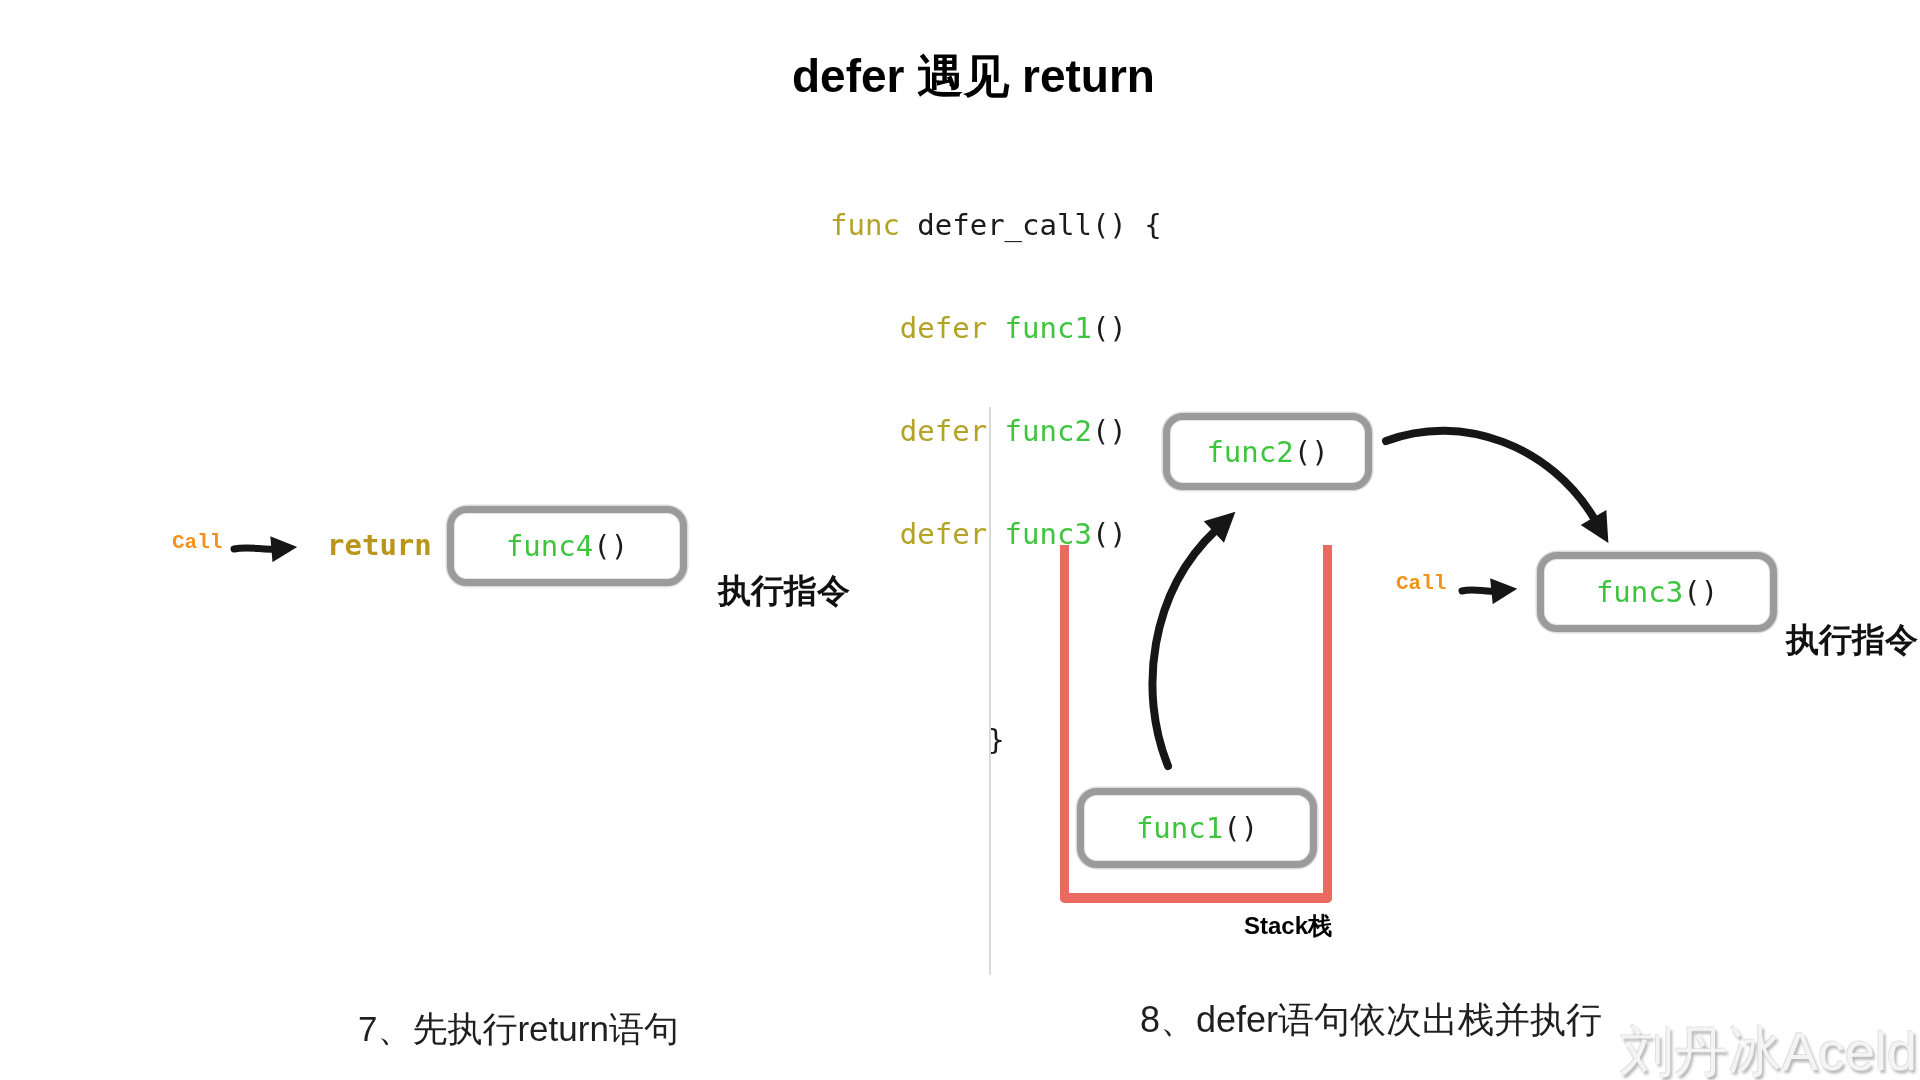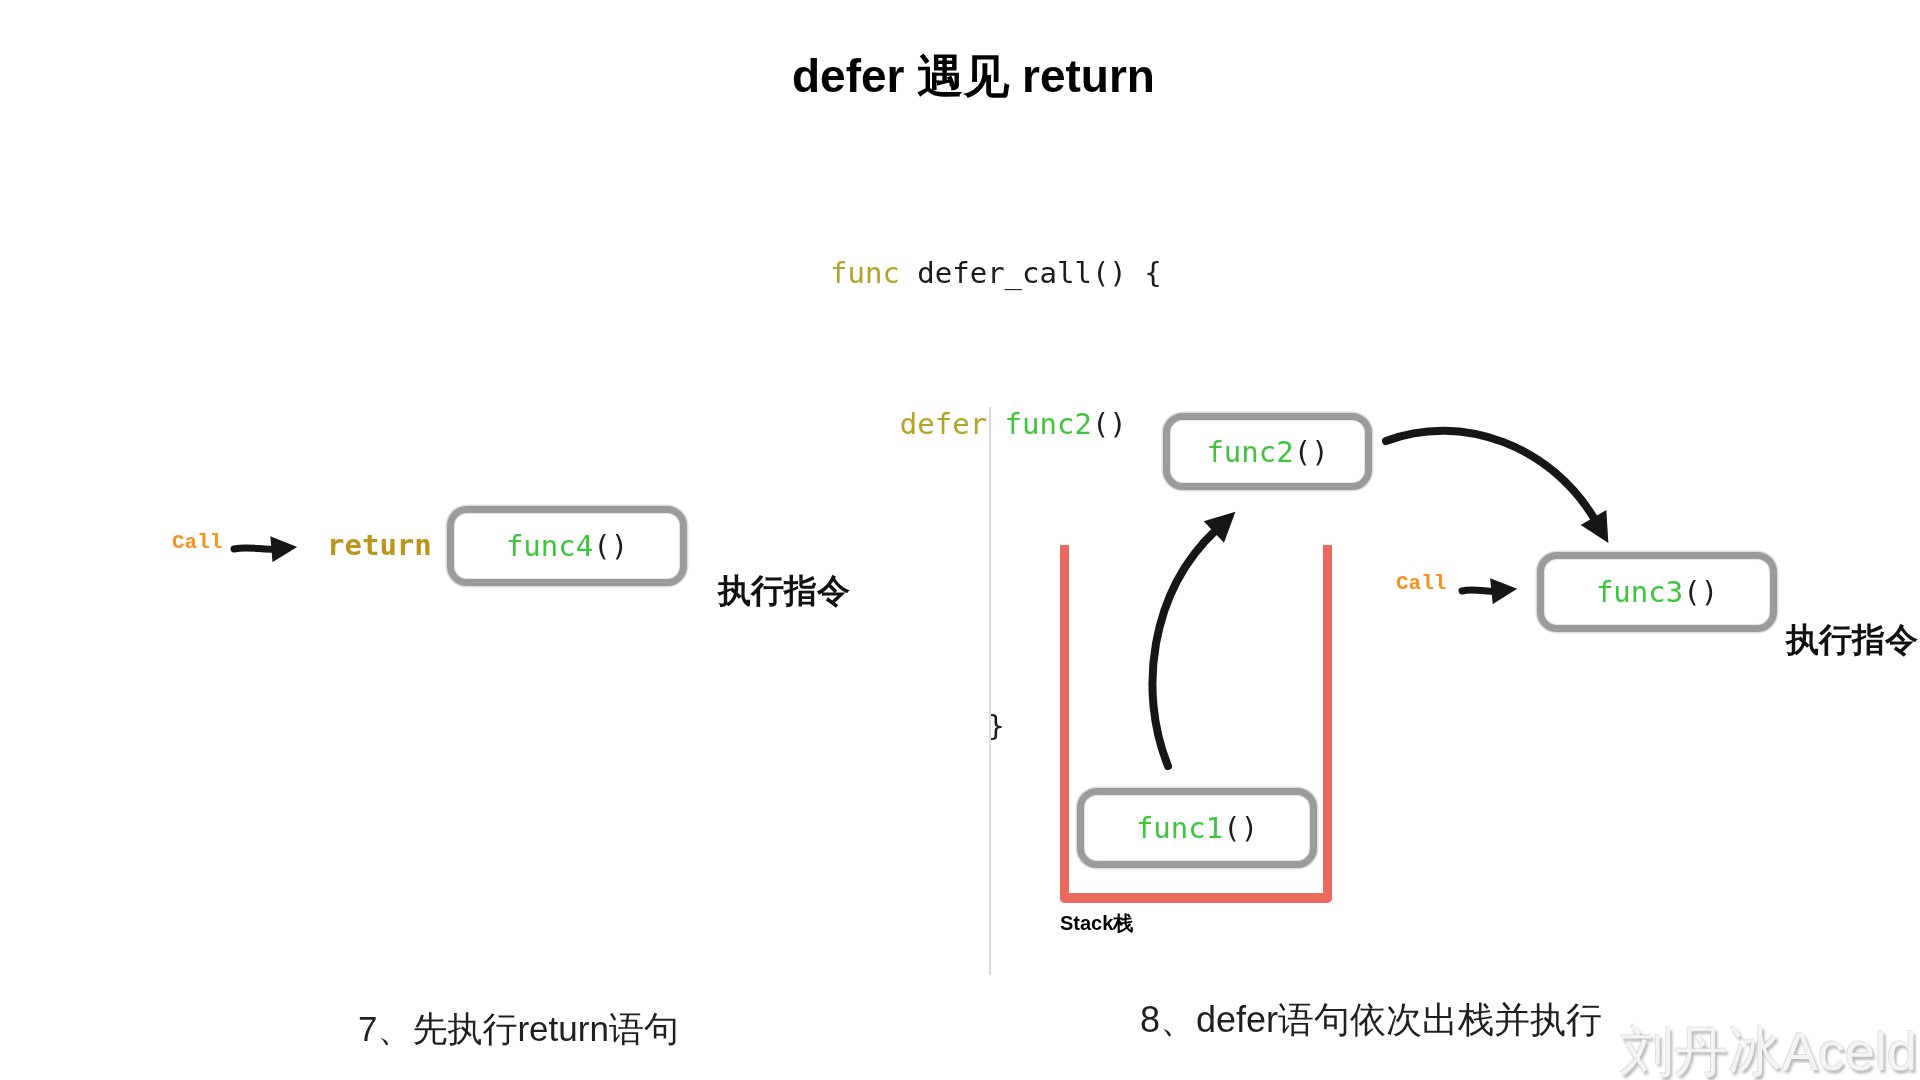--- a/index.html
+++ b/index.html
@@ -14,21 +14,21 @@
     left:792px;top:46px;font-size:46px;font-weight:700;color:#000;
     letter-spacing:0px;white-space:nowrap;
   }
 
   
   .code{
     left:830px;top:140px;
     font-family:"DejaVu Sans Mono",monospace;font-size:29px;
     white-space:pre;
   }
-  .cl{height:35px;line-height:35px;margin-top:48px;}
+  .cl{height:35px;line-height:35px;}
   .cl.ind{padding-left:2ch;}
   .kw{color:var(--keyword,#b3a326);}
   .ret{color:var(--return-kw,#c8891a);}
   .fn{color:var(--func-name,#3ec53e);}
   .fn.gap{margin-left:1ch;}
   .plain{color:#1b1b1b;}
   .goldp{color:var(--gold-paren,#d9b125);}
 
   
   .sketch-box{
@@ -68,22 +68,22 @@
 
   
   .stack{
     left:1060px;top:545px;width:272px;height:358px;box-sizing:border-box;
     border-left:9px solid var(--stack-red,#ea6a5f);
     border-right:9px solid var(--stack-red,#ea6a5f);
     border-bottom:10px solid var(--stack-red,#ea6a5f);
     border-radius:0 0 5px 5px;
   }
   .stack-label{
-    left:1060px;top:910px;width:272px;text-align:left;
-    font-size:20px;font-weight:700;color:#000;
+    left:1060px;top:910px;width:272px;text-align:right;
+    font-size:24px;font-weight:700;color:#000;
   }
 
   
   .caption{font-size:35px;color:#1f1f1f;white-space:nowrap;}
   .caption-1{left:358px;top:1006px;}
   .caption-2{left:1140px;top:996px;font-size:36px;}
 
   
   .watermark{
     left:1620px;top:1016px;font-size:54px;white-space:nowrap;
@@ -95,21 +95,23 @@
   svg.overlay{position:absolute;left:0;top:0;width:1920px;height:1080px;pointer-events:none;}
   .arrow{stroke:#161616;fill:none;stroke-linecap:round;}
 </style>
 </head>
 <body>
 
 <div class="abs title">defer 遇见 return</div>
 
 <div class="abs code">
   <div class="cl"><span class="kw">func</span><span class="plain"> defer_call() {</span></div>
+  <div class="cl ind"><span class="kw">defer</span><span class="fn gap">func1</span><span class="plain">()</span></div>
   <div class="cl ind"><span class="kw">defer</span><span class="fn gap">func2</span><span class="plain">()</span></div>
+  <div class="cl ind"><span class="kw">defer</span><span class="fn gap">func3</span><span class="plain">()</span></div>
   <div class="cl blank"></div>
   <div class="cl"><span class="plain">}</span></div>
 </div>
 
 <div class="abs call-label call-left">Call</div>
 <div class="abs return-label">return</div>
 <div class="abs sketch-box box-func4">
   <span class="fn">func4</span>
     <span class="pr">()</span>
 </div>

